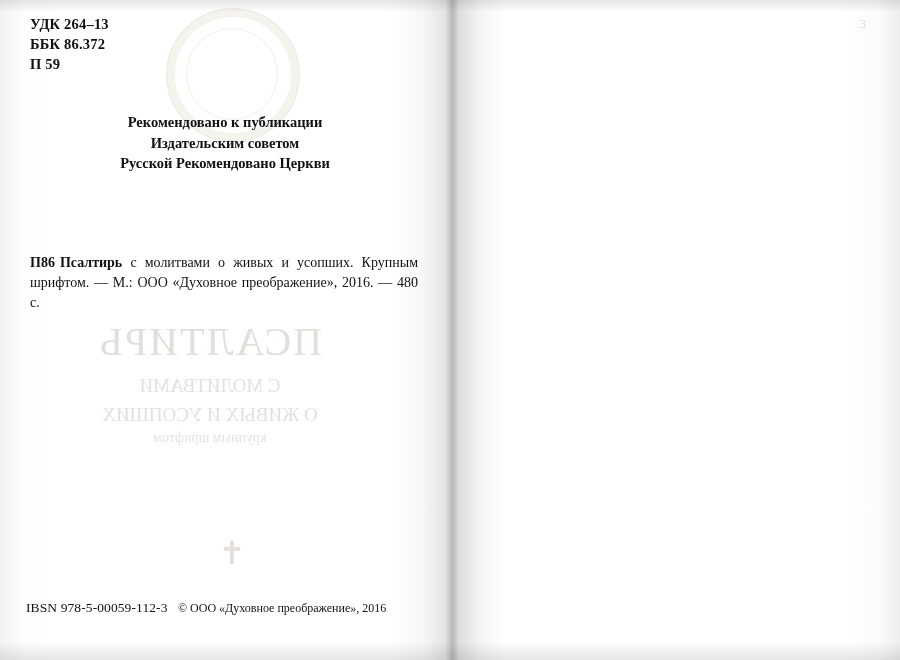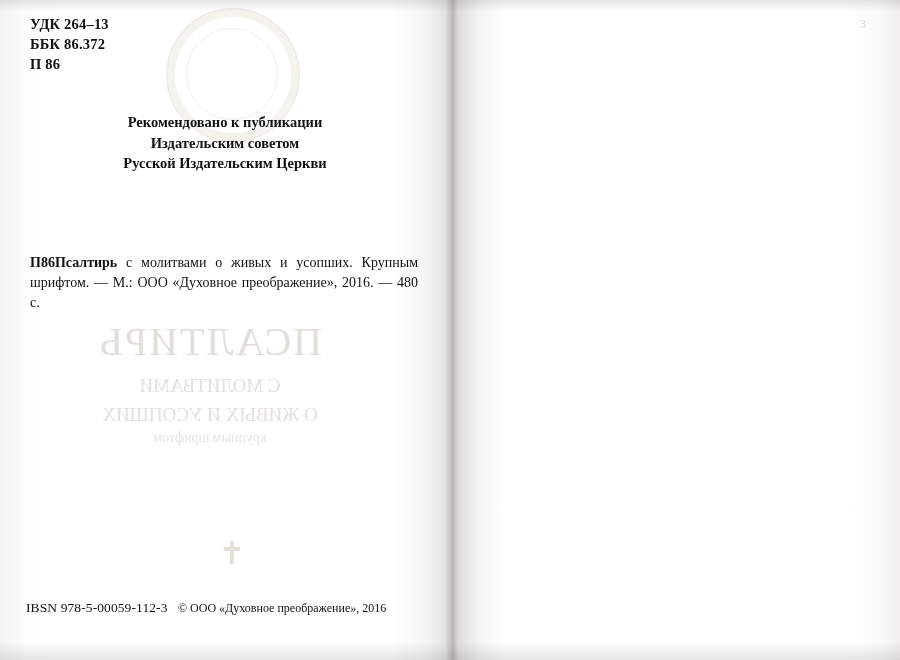--- a/index.html
+++ b/index.html
@@ -92,20 +92,21 @@
     position: absolute;
     left: 30px;
     top: 253px;
     width: 388px;
     font-size: 14px;
     line-height: 1.42;
     text-align: justify;
   }
   .cip .cip-code {
     font-weight: bold;
+    margin-right: 5px;
   }
   .cip .cip-title {
     font-weight: bold;
   }
 
   .isbn {
     position: absolute;
     left: 26px;
     bottom: 44px;
     font-size: 13.5px;
@@ -197,27 +198,27 @@
 
   <div class="page page-left">
 
     <div class="ghost ghost-seal">
       <div class="ghost-seal-inner"></div>
     </div>
 
     <div class="codes">
       <div>УДК 264–13</div>
       <div>ББК 86.372</div>
-      <div>П 86</div>
+      <div>П 59</div>
     </div>
 
     <div class="recommend">
       <div>Рекомендовано к публикации</div>
       <div>Издательским советом</div>
-      <div>Русской Издательским Церкви</div>
+      <div>Русской Рекомендовано Церкви</div>
     </div>
 
     <div class="cip">
       <span class="cip-code">П86</span><span class="cip-title">Псалтирь</span> <span>с молитвами о живых и усопших. Крупным шрифтом. — М.: ООО «Духовное преображение», 2016. — 480 с.</span>
     </div>
 
     <div class="ghost ghost-title">ПСАЛТИРЬ</div>
     <div class="ghost ghost-sub" style="white-space: pre-line;">С МОЛИТВАМИ
 О ЖИВЫХ И УСОПШИХ</div>
     <div class="ghost ghost-sub2">крупным шрифтом</div>

